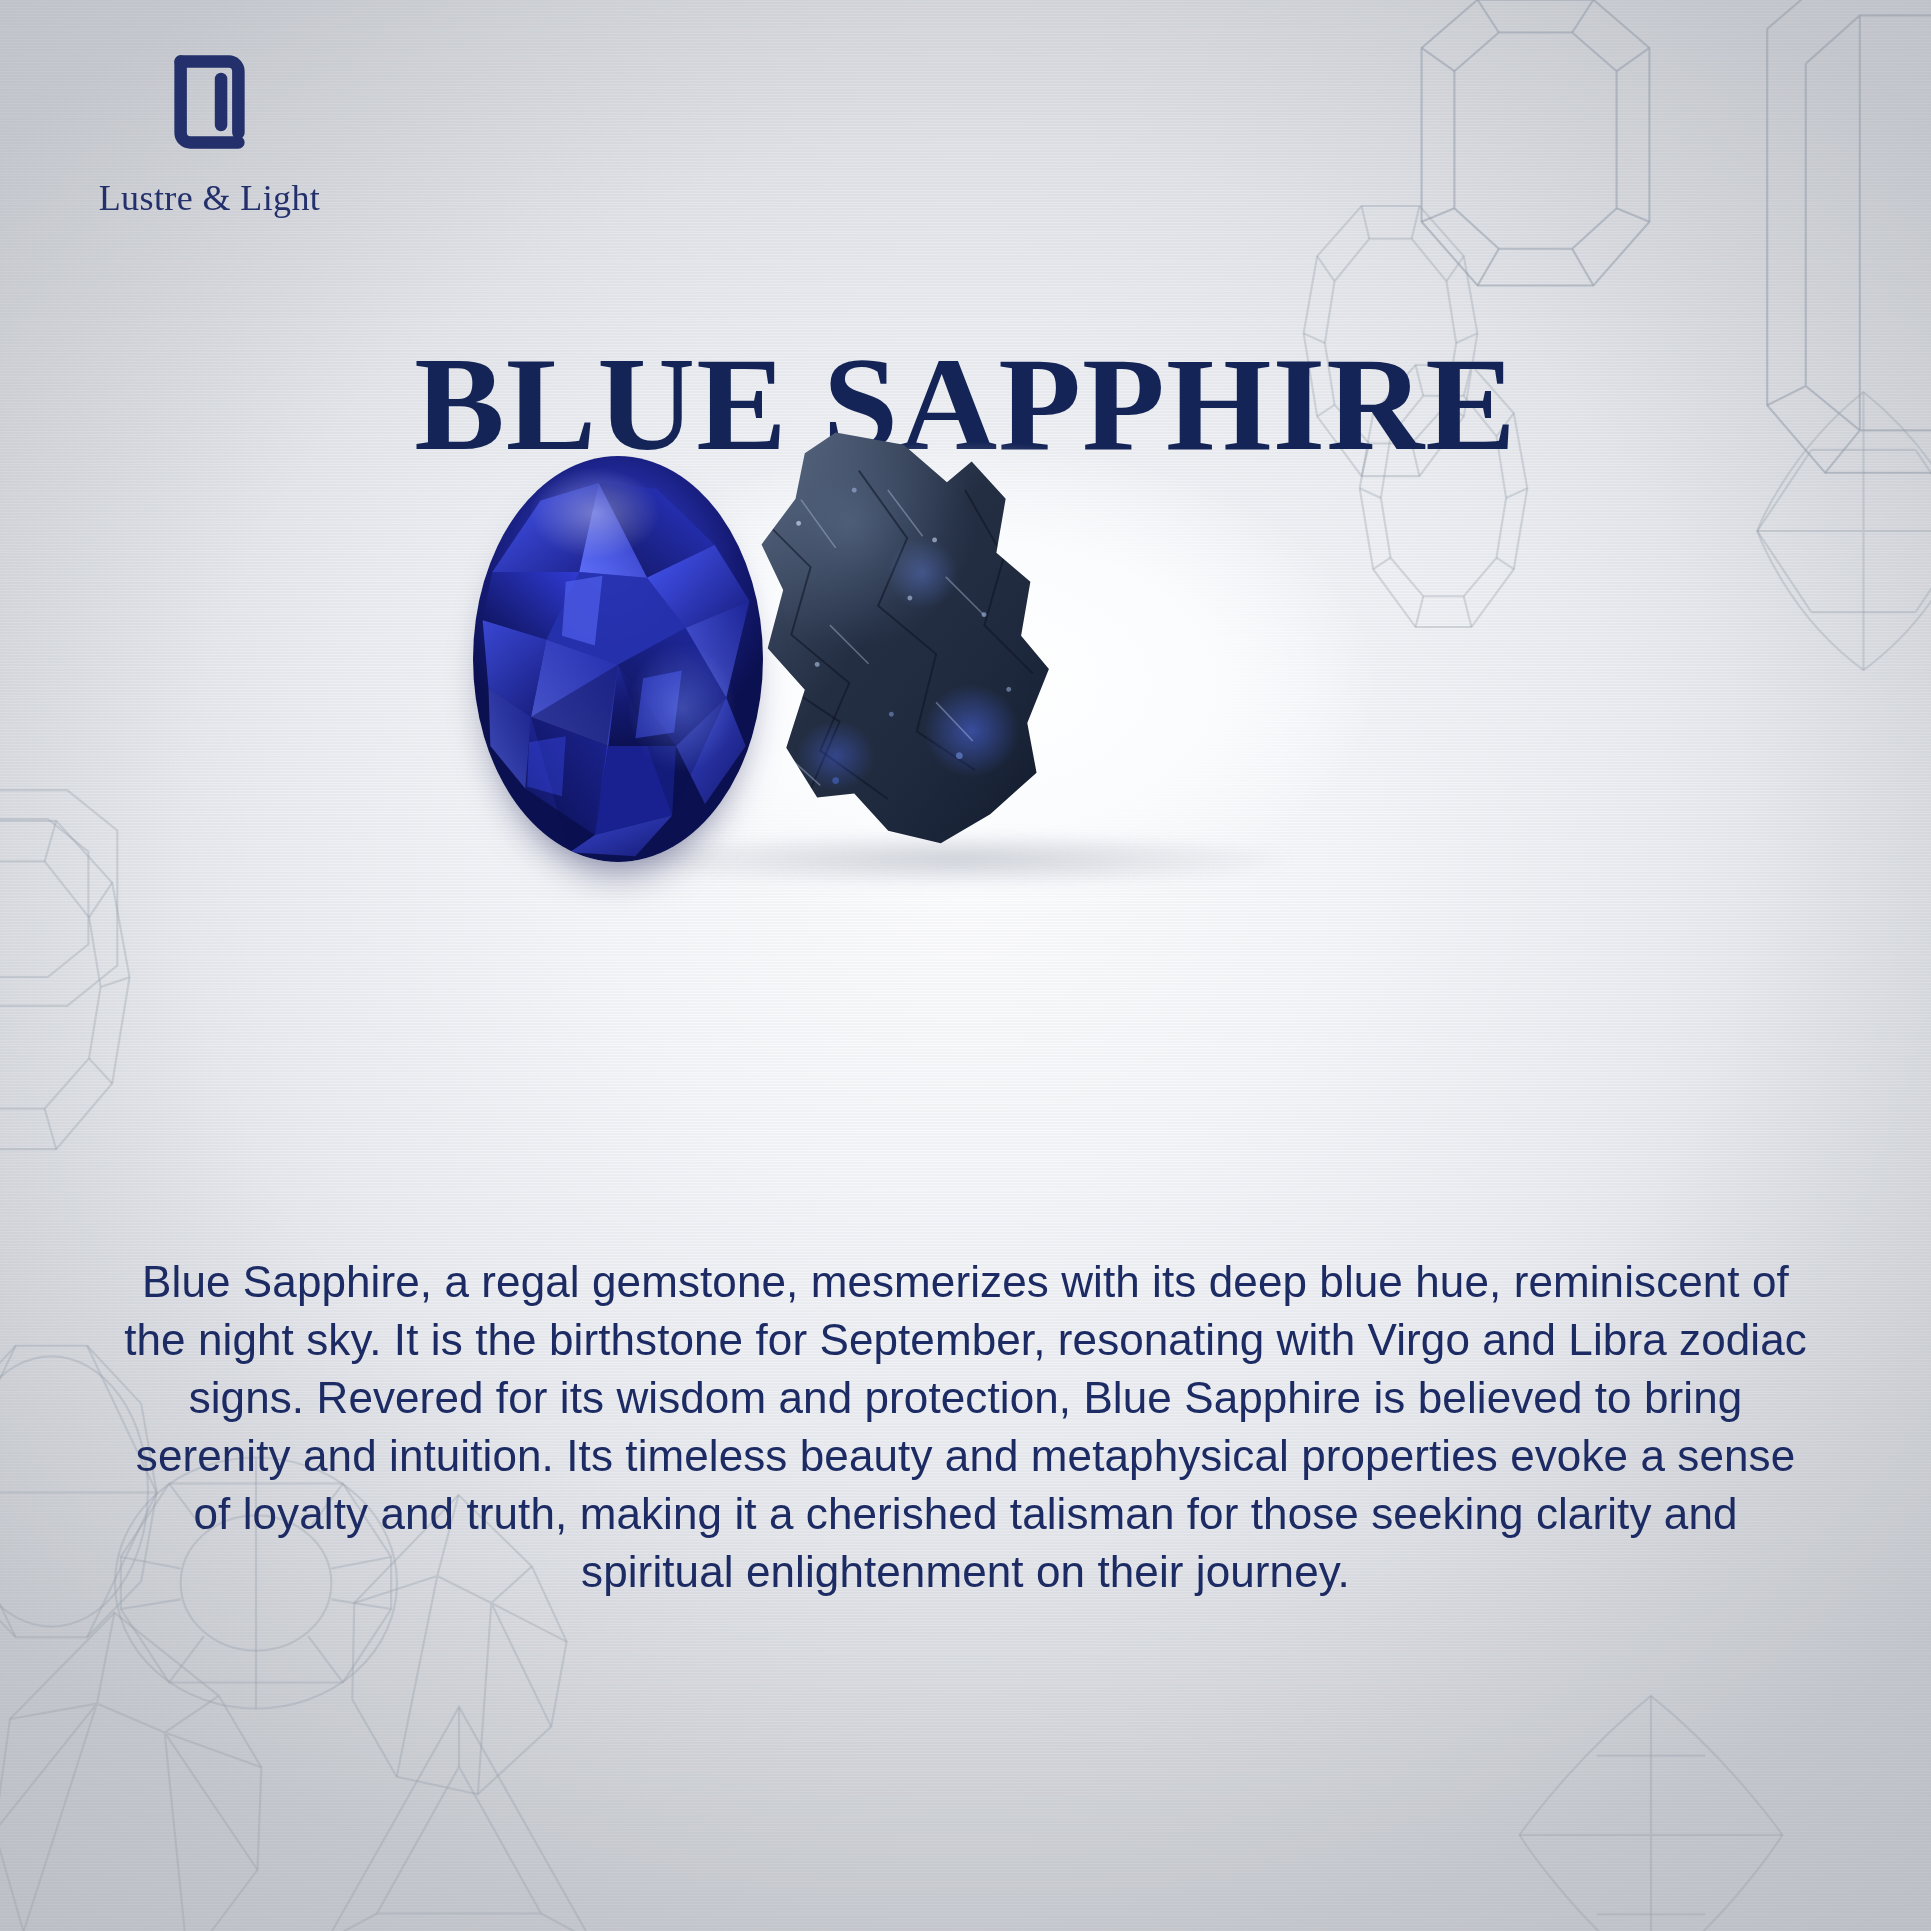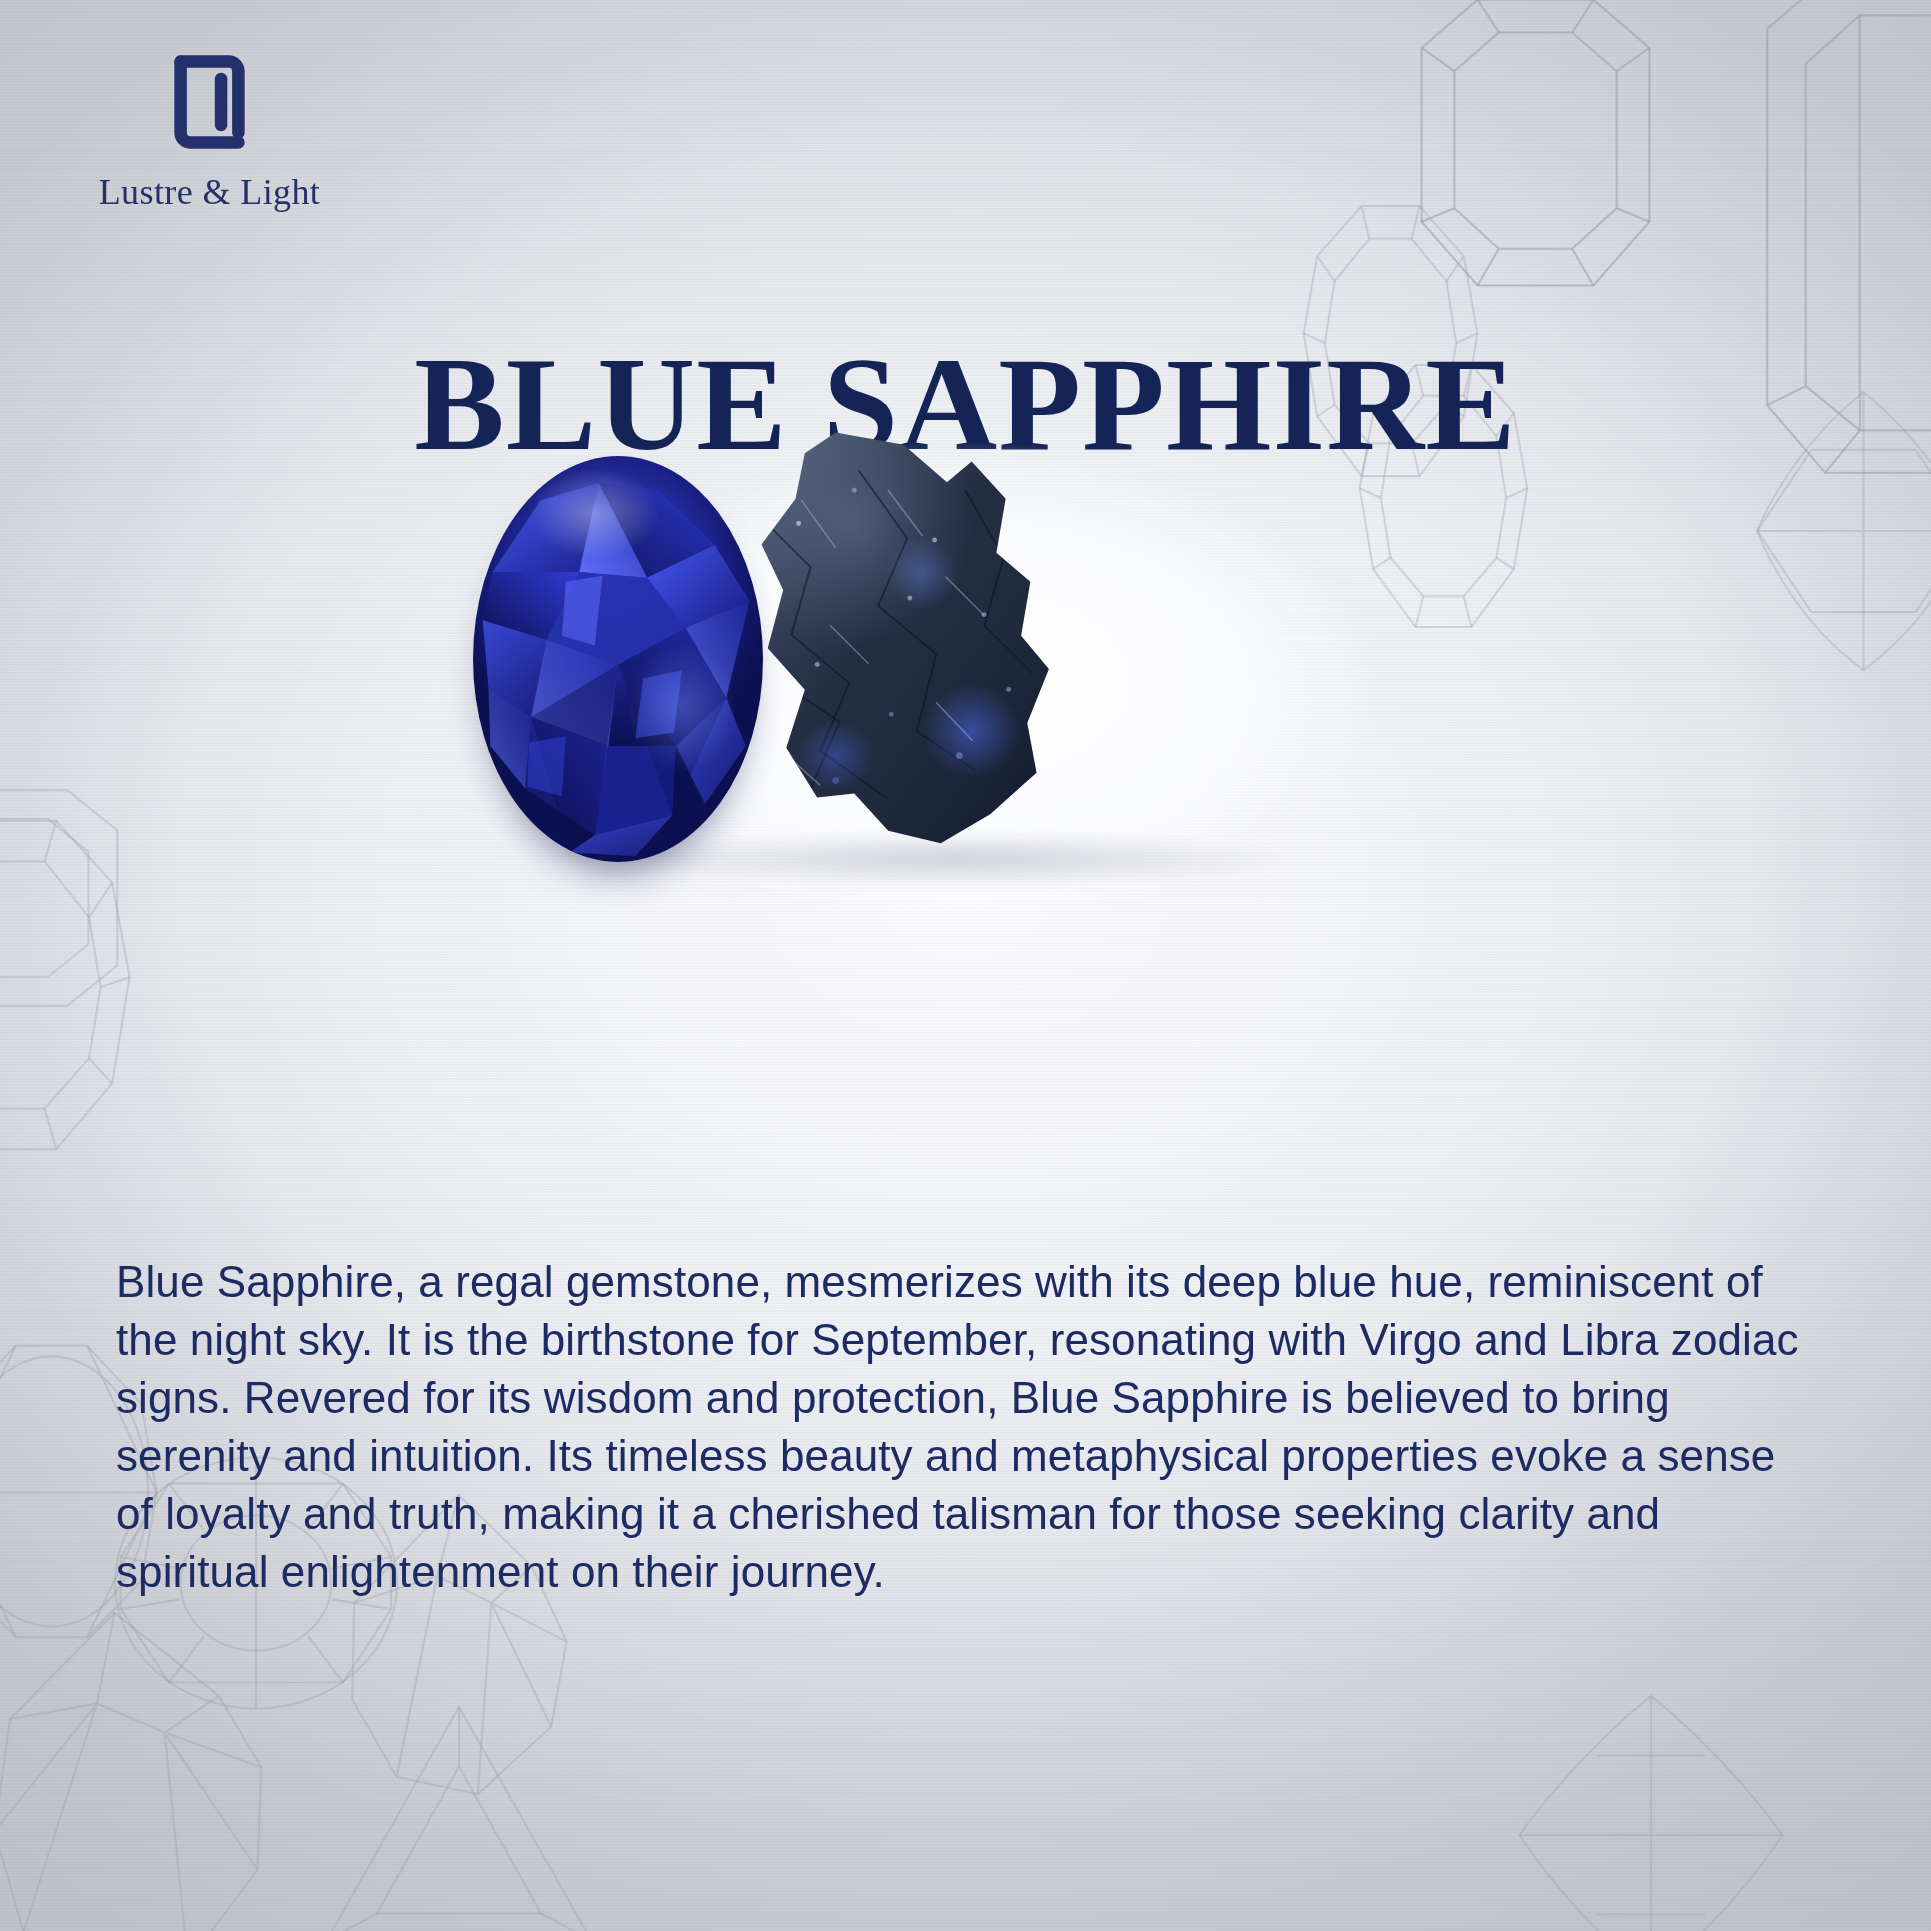--- a/index.html
+++ b/index.html
@@ -44,21 +44,21 @@
   
   .logo-block{
     position:absolute;left:50px;top:50px;width:319px;
     text-align:center;
   }
   .logo-mark{
     width:89px;height:104px;margin:0 auto;
     display:block;
   }
   .logo-word{
-    margin-top:17px;
+    margin-top:23px;
     font-family:"Liberation Serif", serif;
     font-size:36px;
     letter-spacing:0.4px;
     color:#23306b;
     white-space:nowrap;
   }
 
   
   .title{
     position:absolute;left:0;right:0;top:249px;
@@ -133,20 +133,21 @@
     background:
       radial-gradient(ellipse 22% 16% at 74% 72%, rgba(48,70,205,.62), rgba(0,0,0,0) 70%),
       radial-gradient(ellipse 18% 12% at 30% 78%, rgba(40,60,190,.50), rgba(0,0,0,0) 70%),
       radial-gradient(ellipse 16% 12% at 58% 34%, rgba(70,95,215,.40), rgba(0,0,0,0) 72%);
     mix-blend-mode:screen;
   }
 
   
   .body-copy{
     position:absolute;left:116px;right:116px;top:1209px;
+    text-align:center;
     font-family:"Liberation Sans", sans-serif;
     font-size:44px;
     line-height:1.32;
     letter-spacing:0.1px;
     color:#1c2b63;
   }
 </style>
 </head>
 <body>
 

